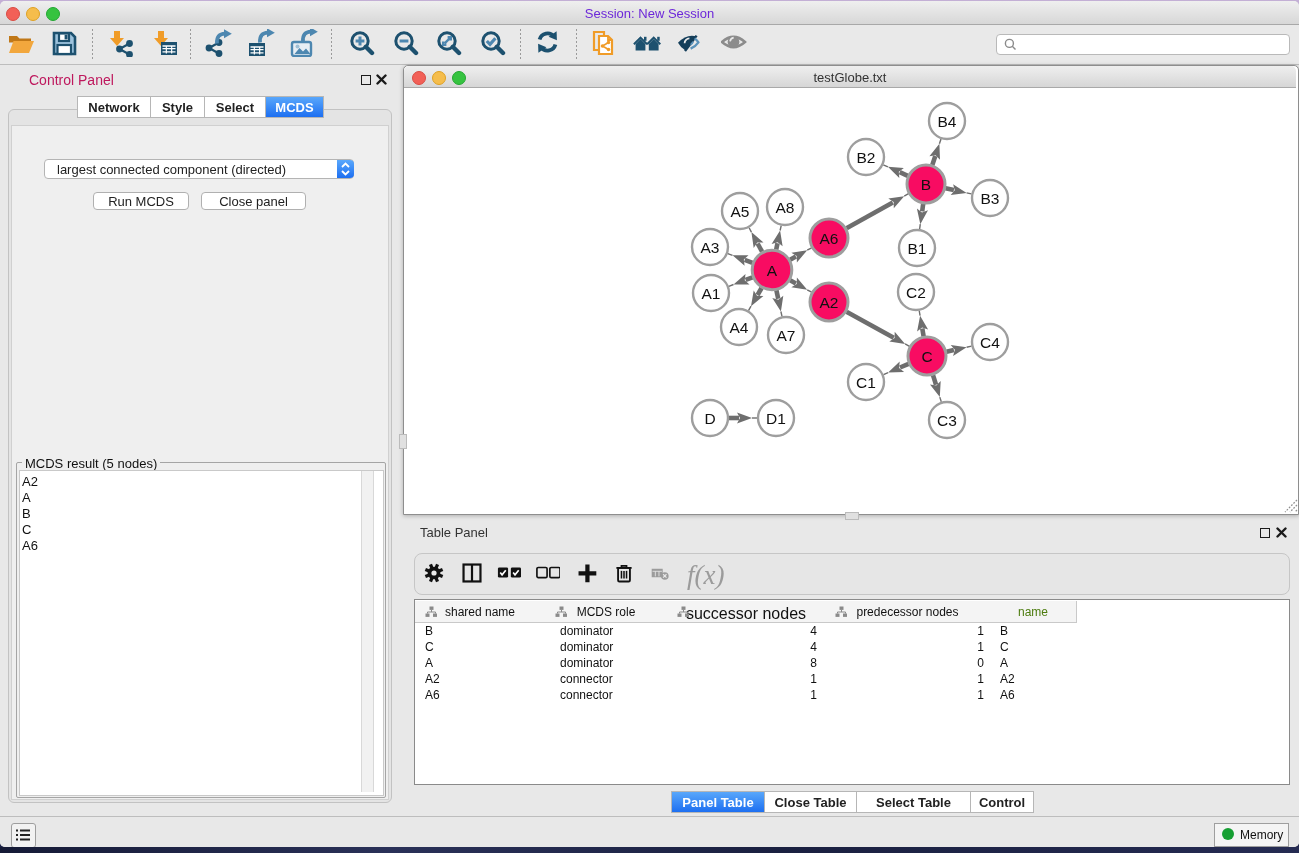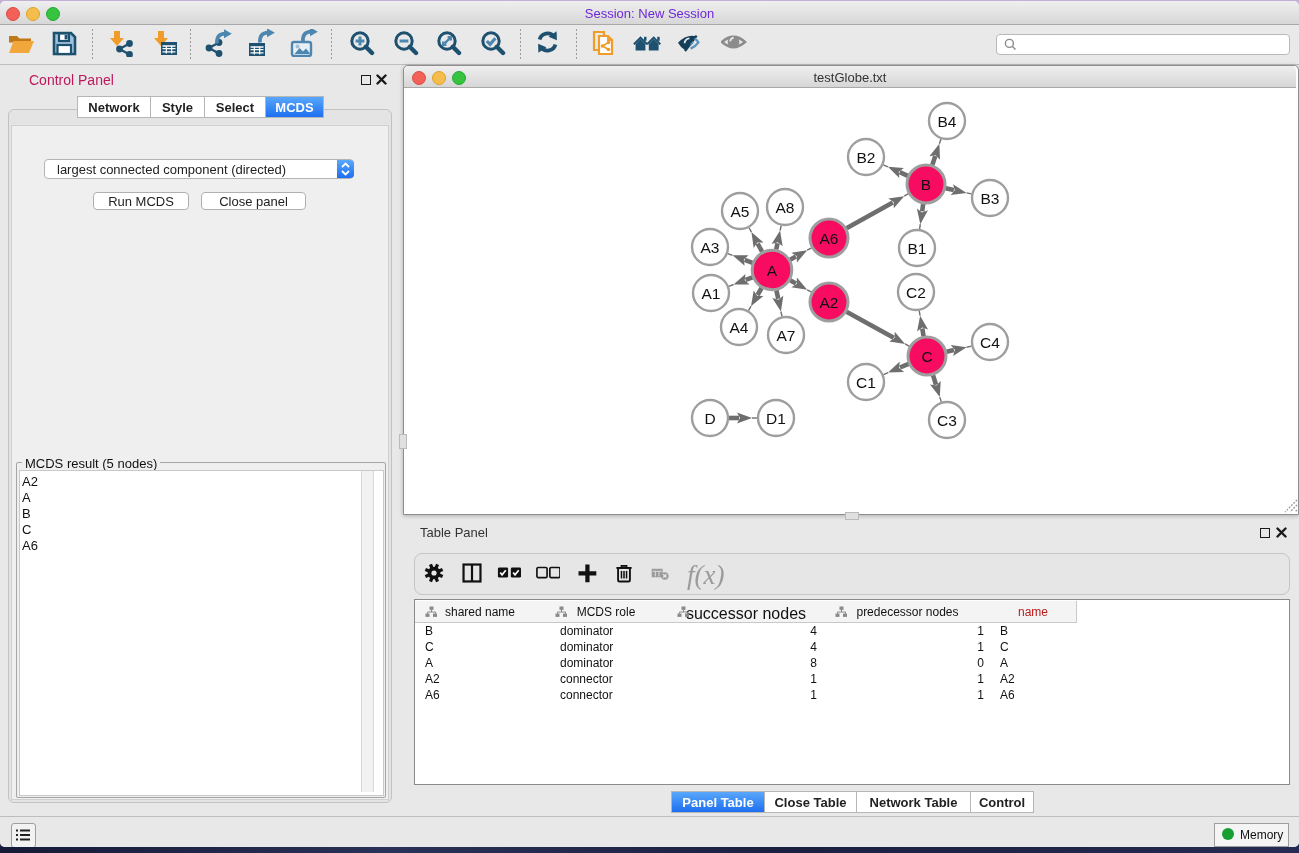--- a/index.html
+++ b/index.html
@@ -370,21 +370,21 @@
     </svg>
 <div class="abs" style="left:825px;top:600px;width:165px;height:21px;background:#f4f4f4;border-right:1px solid #c9c9c9;border-bottom:1px solid #c9c9c9"></div>
 <div class="abs" style="left:825px;top:604px;width:165px;text-align:center;font-size:12px;color:#111">predecessor nodes</div>
 <svg class="abs" style="left:835px;top:605px" width="13" height="12" viewBox="0 0 13 12">
       <rect x="4.5" y="0.5" width="4" height="3.4" fill="#8a8a8a"></rect>
       <rect x="0.5" y="7.5" width="4" height="3.4" fill="#8a8a8a"></rect>
       <rect x="8" y="7.5" width="4" height="3.4" fill="#8a8a8a"></rect>
       <path d="M6.5 4 v2 M2.5 7.5 v-1.5 h8 v1.5" stroke="#8a8a8a" stroke-width="1" fill="none"></path>
     </svg>
 <div class="abs" style="left:990px;top:600px;width:86px;height:21px;background:#f4f4f4;border-right:1px solid #c9c9c9;border-bottom:1px solid #c9c9c9"></div>
-<div class="abs" style="left:990px;top:604px;width:86px;text-align:center;font-size:12px;color:#b91c1c">name</div>
+<div class="abs" style="left:990px;top:604px;width:86px;text-align:center;font-size:12px;color:#4d7c0f">name</div>
 <div class="abs" style="left:425px;top:623px;font-size:12px;color:#111">B</div>
 <div class="abs" style="left:560px;top:623px;font-size:12px;color:#111">dominator</div>
 <div class="abs" style="left:667px;top:623px;width:150px;text-align:right;font-size:12px;color:#111">4</div>
 <div class="abs" style="left:825px;top:623px;width:159px;text-align:right;font-size:12px;color:#111">1</div>
 <div class="abs" style="left:1000px;top:623px;font-size:12px;color:#111">B</div>
 <div class="abs" style="left:425px;top:639px;font-size:12px;color:#111">C</div>
 <div class="abs" style="left:560px;top:639px;font-size:12px;color:#111">dominator</div>
 <div class="abs" style="left:667px;top:639px;width:150px;text-align:right;font-size:12px;color:#111">4</div>
 <div class="abs" style="left:825px;top:639px;width:159px;text-align:right;font-size:12px;color:#111">1</div>
 <div class="abs" style="left:1000px;top:639px;font-size:12px;color:#111">C</div>
@@ -399,21 +399,21 @@
 <div class="abs" style="left:825px;top:671px;width:159px;text-align:right;font-size:12px;color:#111">1</div>
 <div class="abs" style="left:1000px;top:671px;font-size:12px;color:#111">A2</div>
 <div class="abs" style="left:425px;top:687px;font-size:12px;color:#111">A6</div>
 <div class="abs" style="left:560px;top:687px;font-size:12px;color:#111">connector</div>
 <div class="abs" style="left:667px;top:687px;width:150px;text-align:right;font-size:12px;color:#111">1</div>
 <div class="abs" style="left:825px;top:687px;width:159px;text-align:right;font-size:12px;color:#111">1</div>
 <div class="abs" style="left:1000px;top:687px;font-size:12px;color:#111">A6</div>
 <div class="seg" style="left:672px;top:791px">
       <div class="sel" style="width:92px">Panel Table</div>
       <div style="width:91px">Close Table</div>
-      <div style="width:113px">Network Table</div>
+      <div style="width:113px">Select Table</div>
       <div style="width:62px">Control</div>
     </div>
 <div class="abs" style="left:0;top:815px;width:1299px;height:31px;background:#e8e8e8;border-top:1px solid #bdbdbd"></div>
 <div class="abs" style="left:11px;top:822px;width:23px;height:23px;background:#f2f2f2;border:1px solid #9e9e9e;border-radius:3px"></div>
 <svg class="abs" style="left:16px;top:828px" width="14" height="12" viewBox="0 0 14 12">
       <g fill="#222">
         <rect x="0" y="0.5" width="2" height="2"></rect>
         <rect x="4" y="0.5" width="10" height="2"></rect>
         <rect x="0" y="5" width="2" height="2"></rect>
         <rect x="4" y="5" width="10" height="2"></rect>

